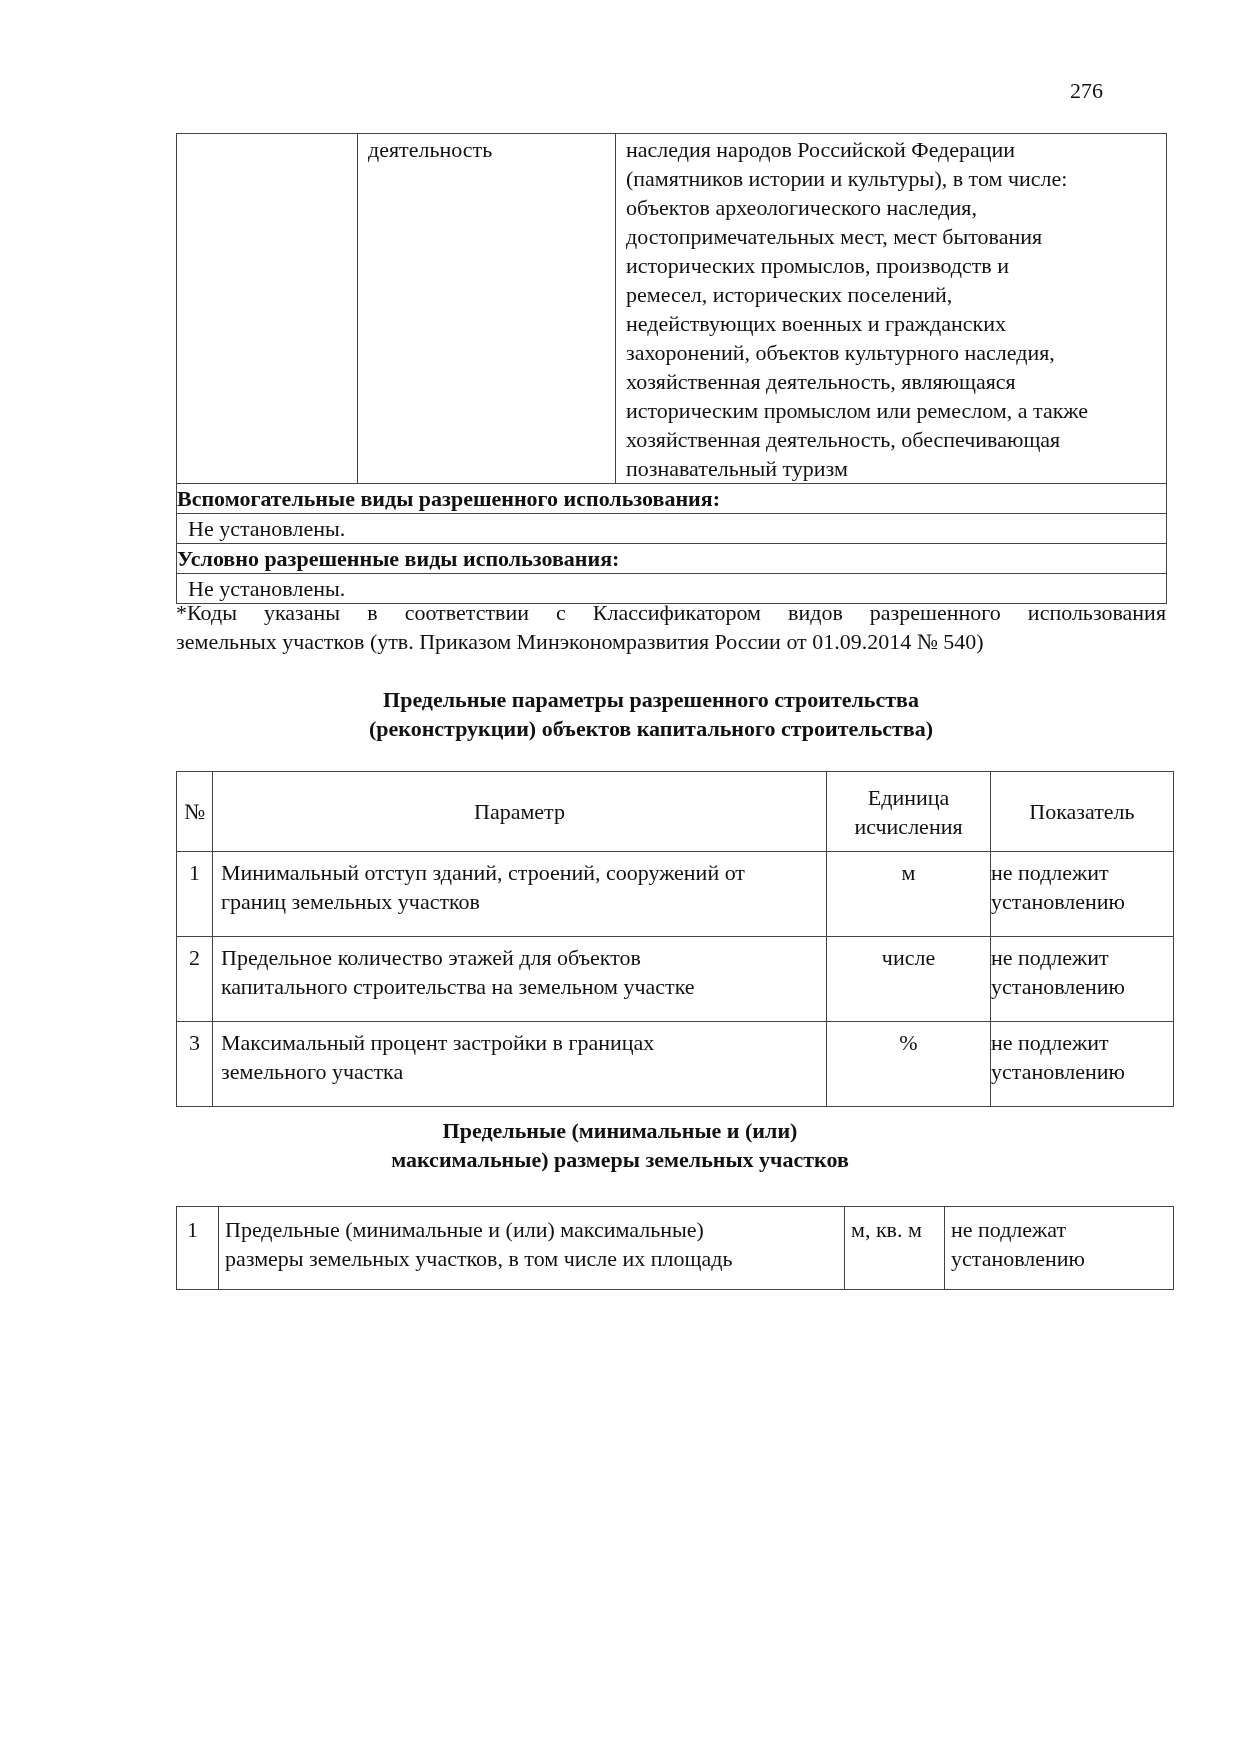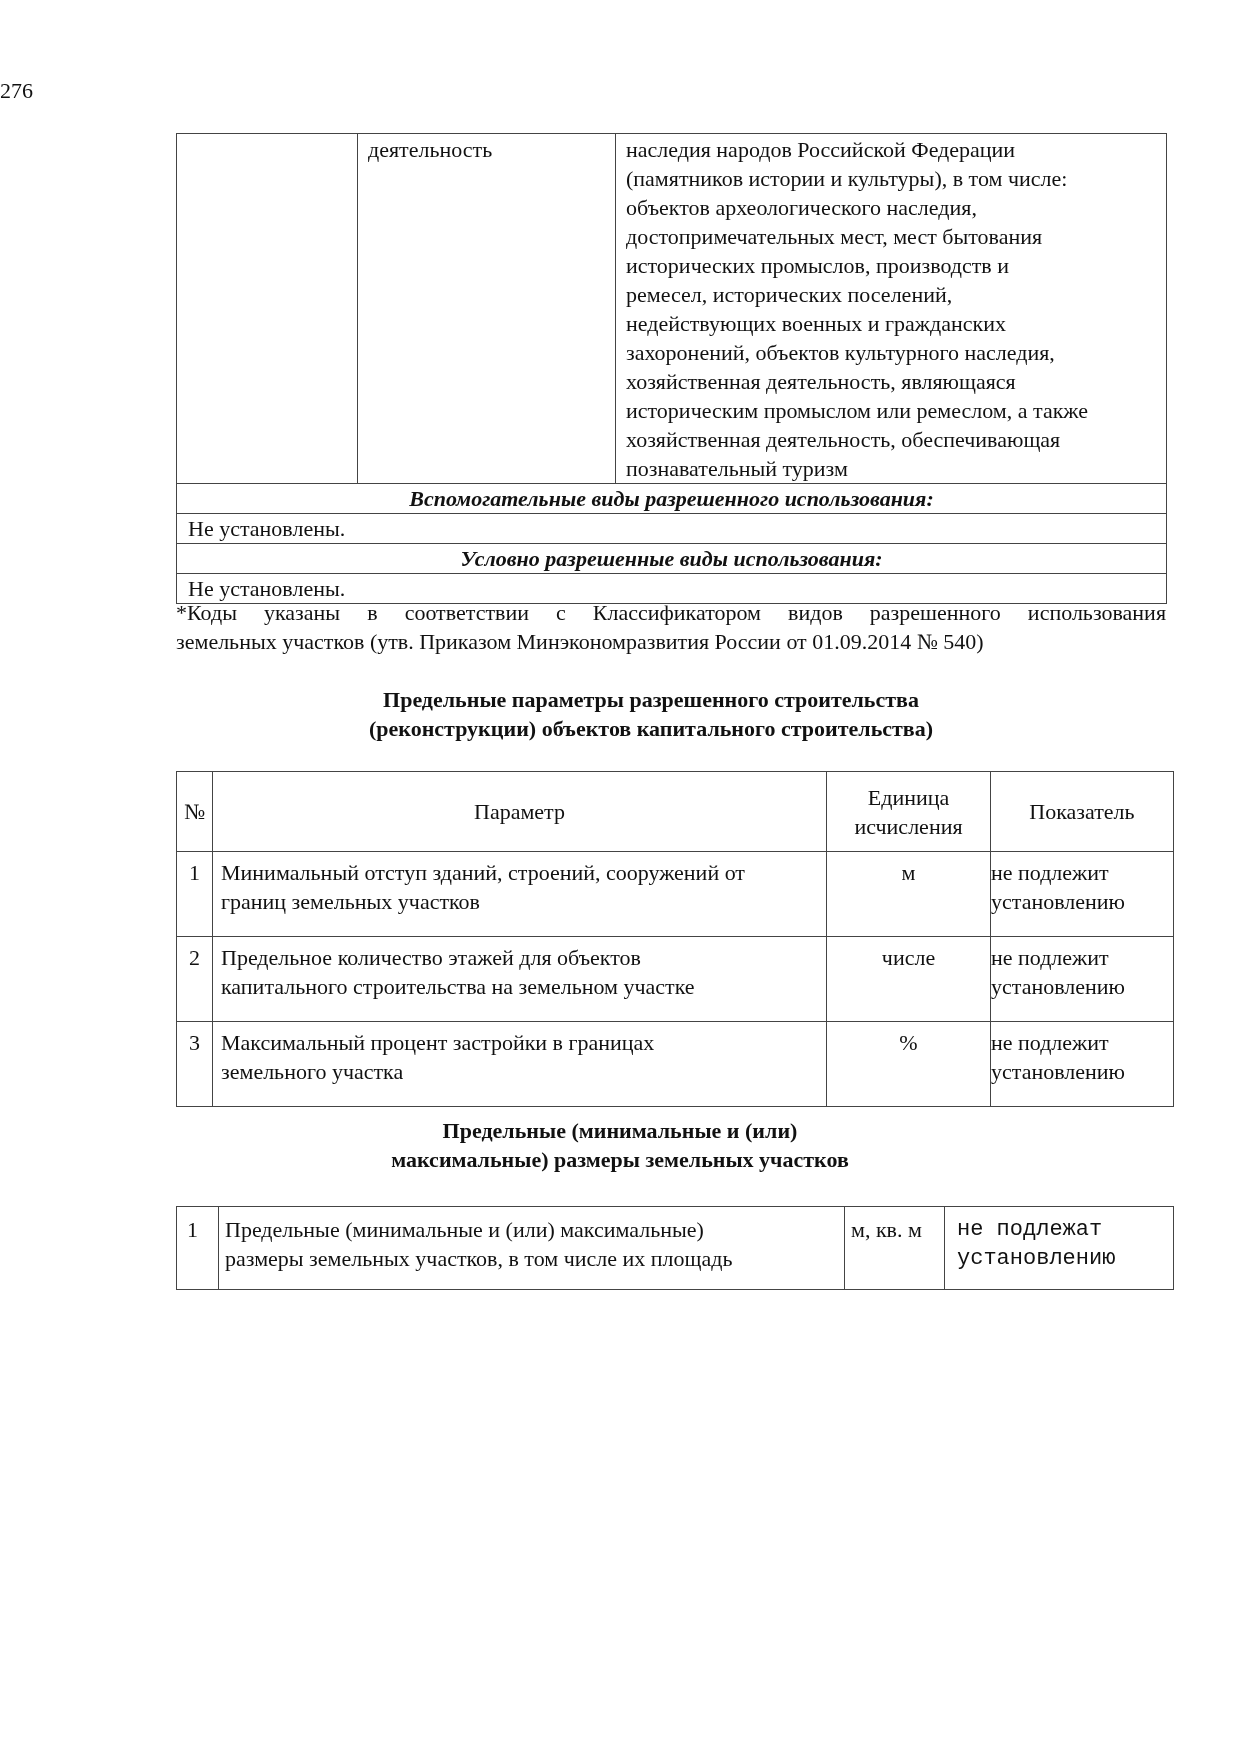--- a/index.html
+++ b/index.html
@@ -2,34 +2,34 @@
 <html><head>
   <meta charset="utf-8">
   <style>
     html, body { margin: 0; padding: 0; background: #ffffff; }
     body {
       width: 1240px; height: 1754px; position: relative; overflow: hidden;
       font-family: "Liberation Serif", "DejaVu Serif", serif;
       color: #111111; font-size: 22px; line-height: 29px;
     }
     .page-number {
-      position: absolute; top: 76px; left: 0; width: 1103px; text-align: left;
+      position: absolute; top: 76px; left: 0; width: 1103px; text-align: right;
       font-size: 22px;
     }
     table { border-collapse: collapse; position: absolute; table-layout: fixed; }
     td, th { border: 1.5px solid #444; vertical-align: top; padding: 0; font-weight: normal; }
 
     
     #t1 { left: 176px; top: 133px; width: 990px; }
     #t1 .c1 { width: 181px; }
     #t1 .c2 { width: 258px; }
     #t1 .c3 { width: 551px; }
     #t1 td.desc { padding: 1px 8px 0 10px; }
     #t1 td.name { padding: 1px 8px 0 10px; }
-    #t1 td.head { text-align: center; font-weight: bold; height: 29px; padding: 0; font-style: italic; }
+    #t1 td.head { font-weight: bold; height: 29px; padding: 0; }
     #t1 td.plain { padding: 0 0 0 11px; height: 28px; }
 
     .footnote {
       position: absolute; left: 176px; top: 598px; width: 990px;
       text-align: justify; text-align-last: left;
     }
     .footnote .l1 { display: block; text-align: justify; text-align-last: justify; font-family: Liberation Serif, serif; }
 
     .section-title {
       position: absolute; left: 0; width: 1240px; text-align: center; font-weight: bold;
@@ -53,21 +53,21 @@
     
     #t3 { left: 176px; top: 1206px; width: 997px; }
     #t3 .c1 { width: 42px; }
     #t3 .c2 { width: 626px; }
     #t3 .c3 { width: 100px; }
     #t3 .c4 { width: 229px; }
     #t3 td { height: 74px; padding-top: 8px; }
     #t3 td.num { padding-left: 10px; }
     #t3 td.param { padding-left: 6px; }
     #t3 td.unit { padding-left: 6px; white-space: nowrap; }
-    #t3 td.val { padding-left: 12px; font-family: Liberation Mono, monospace; }
+    #t3 td.val { padding-left: 6px; }
 
     .line { display: block; }
   </style>
 </head>
 <body>
 
 <div class="page-number">276</div>
 
 <table id="t1">
   <colgroup>

